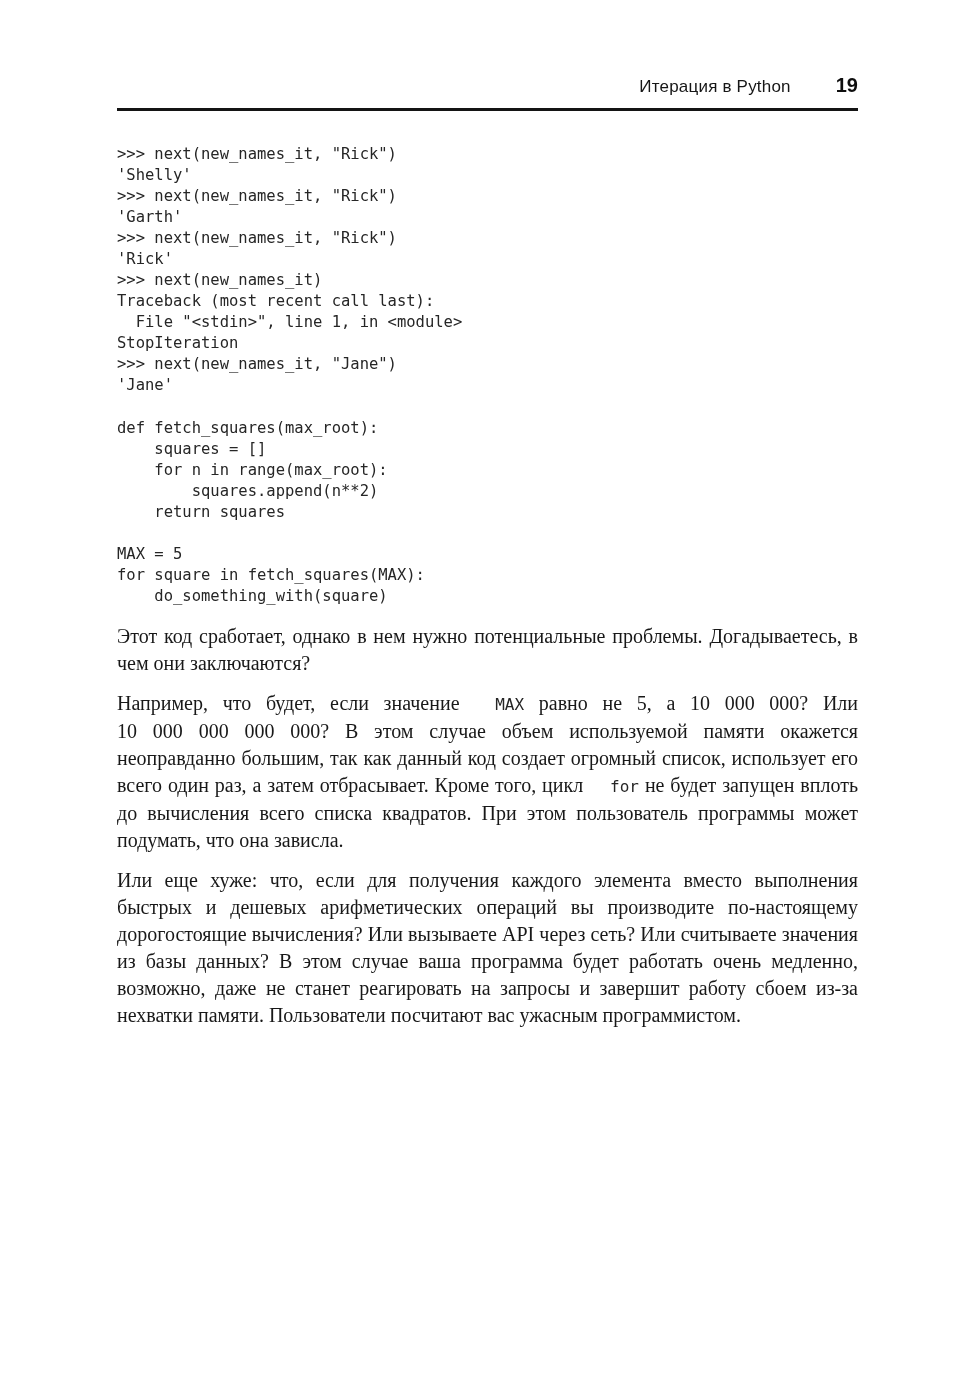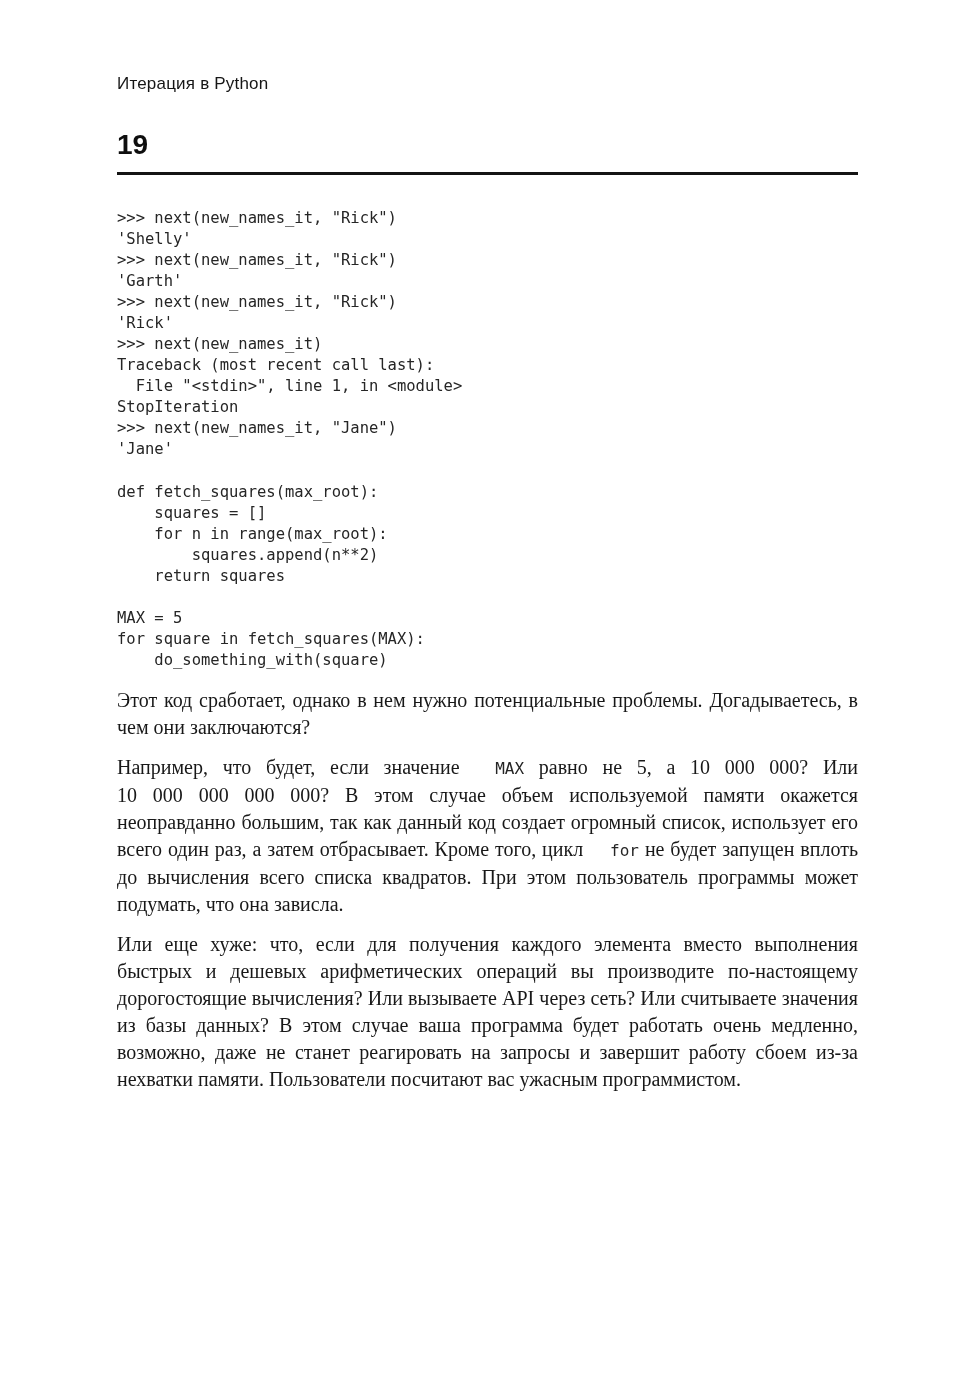--- a/index.html
+++ b/index.html
@@ -17,32 +17,31 @@
   }
   .content {
     position: absolute;
     left: 117px; top: 0;
     width: 741px;
   }
   .running-head {
     display: flex;
     justify-content: flex-end;
     align-items: baseline;
-    gap: 35px;
+    gap: 45px;
     padding-top: 74px;
     font-family: "Liberation Sans", sans-serif;
-    flex-direction: column;
   }
   .running-title {
     font-size: 17px;
     letter-spacing: 0.2px;
     color: #161616;
   }
   .page-number {
-    font-size: 28px;
+    font-size: 20px;
     font-weight: 700;
     color: #0e0e0e;
   }
   .head-rule {
     height: 3px;
     background: #141414;
     margin-top: 11px;
   }
   pre.code {
     font-family: "DejaVu Sans Mono", monospace;

